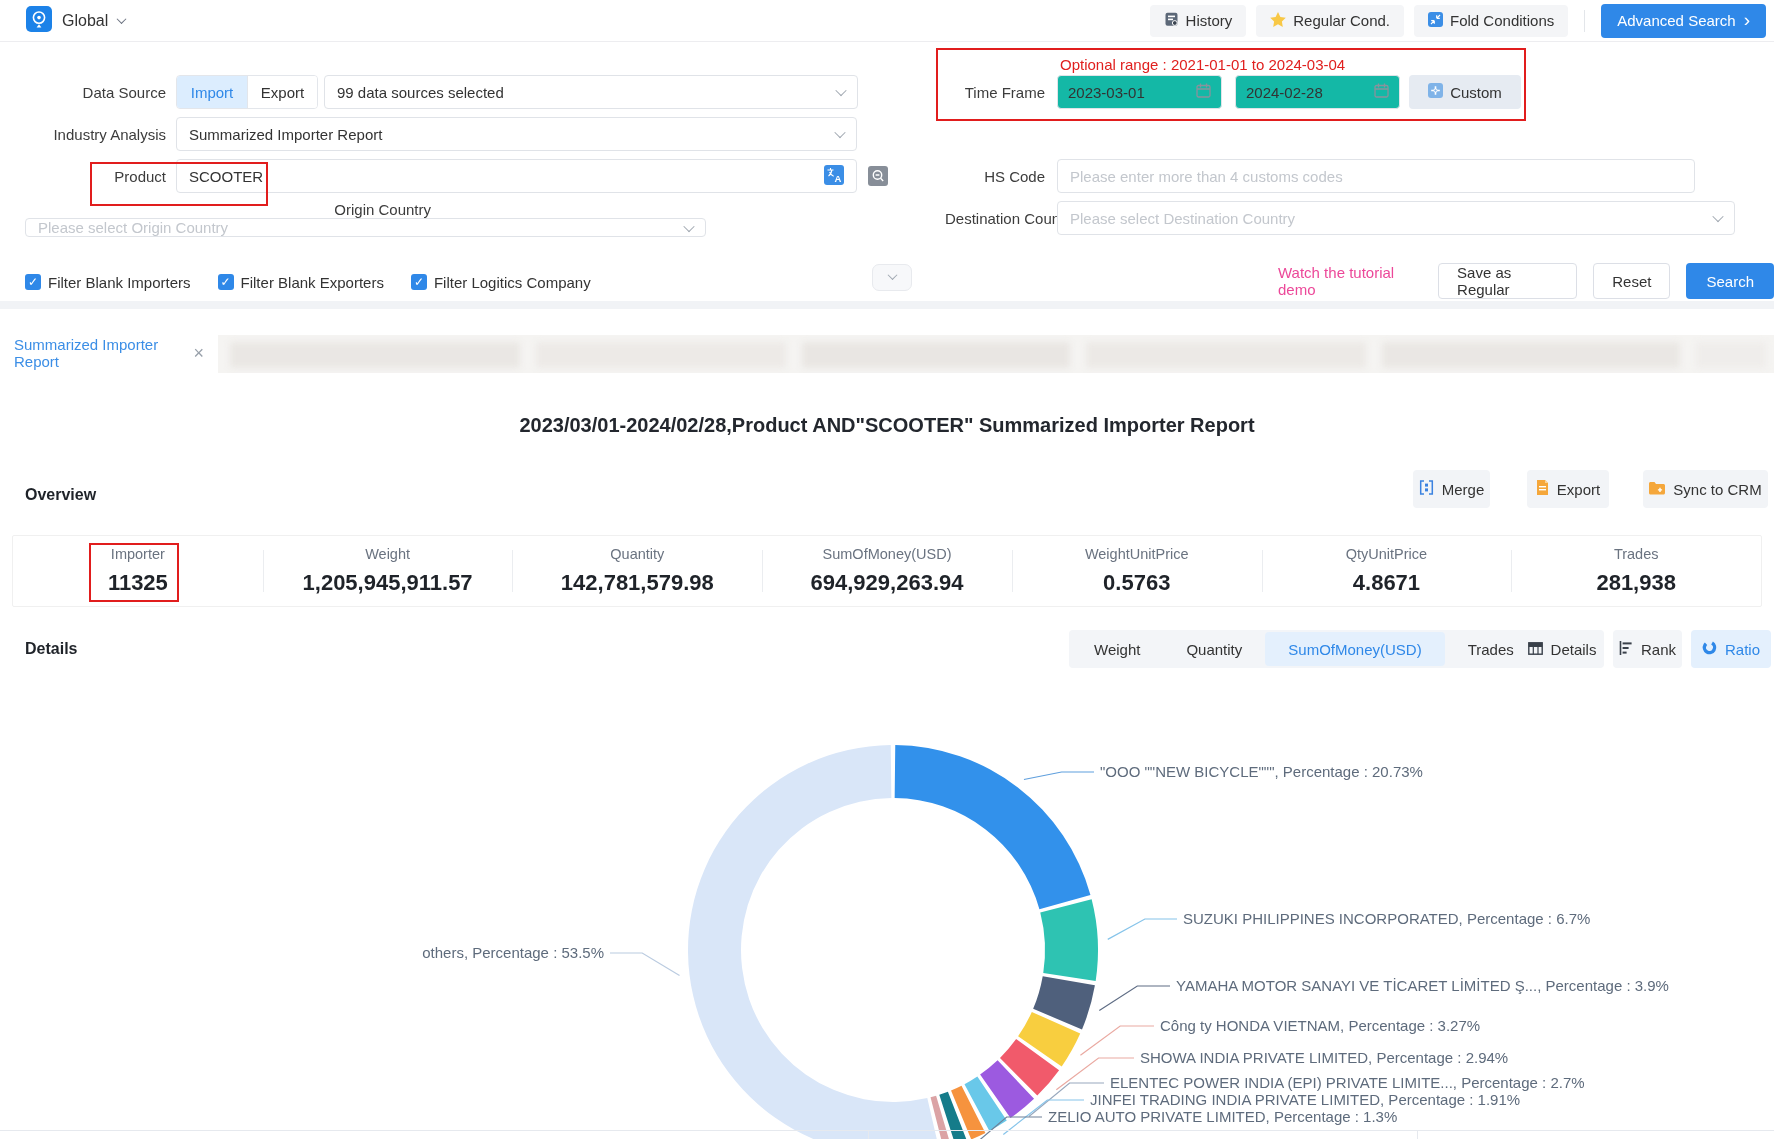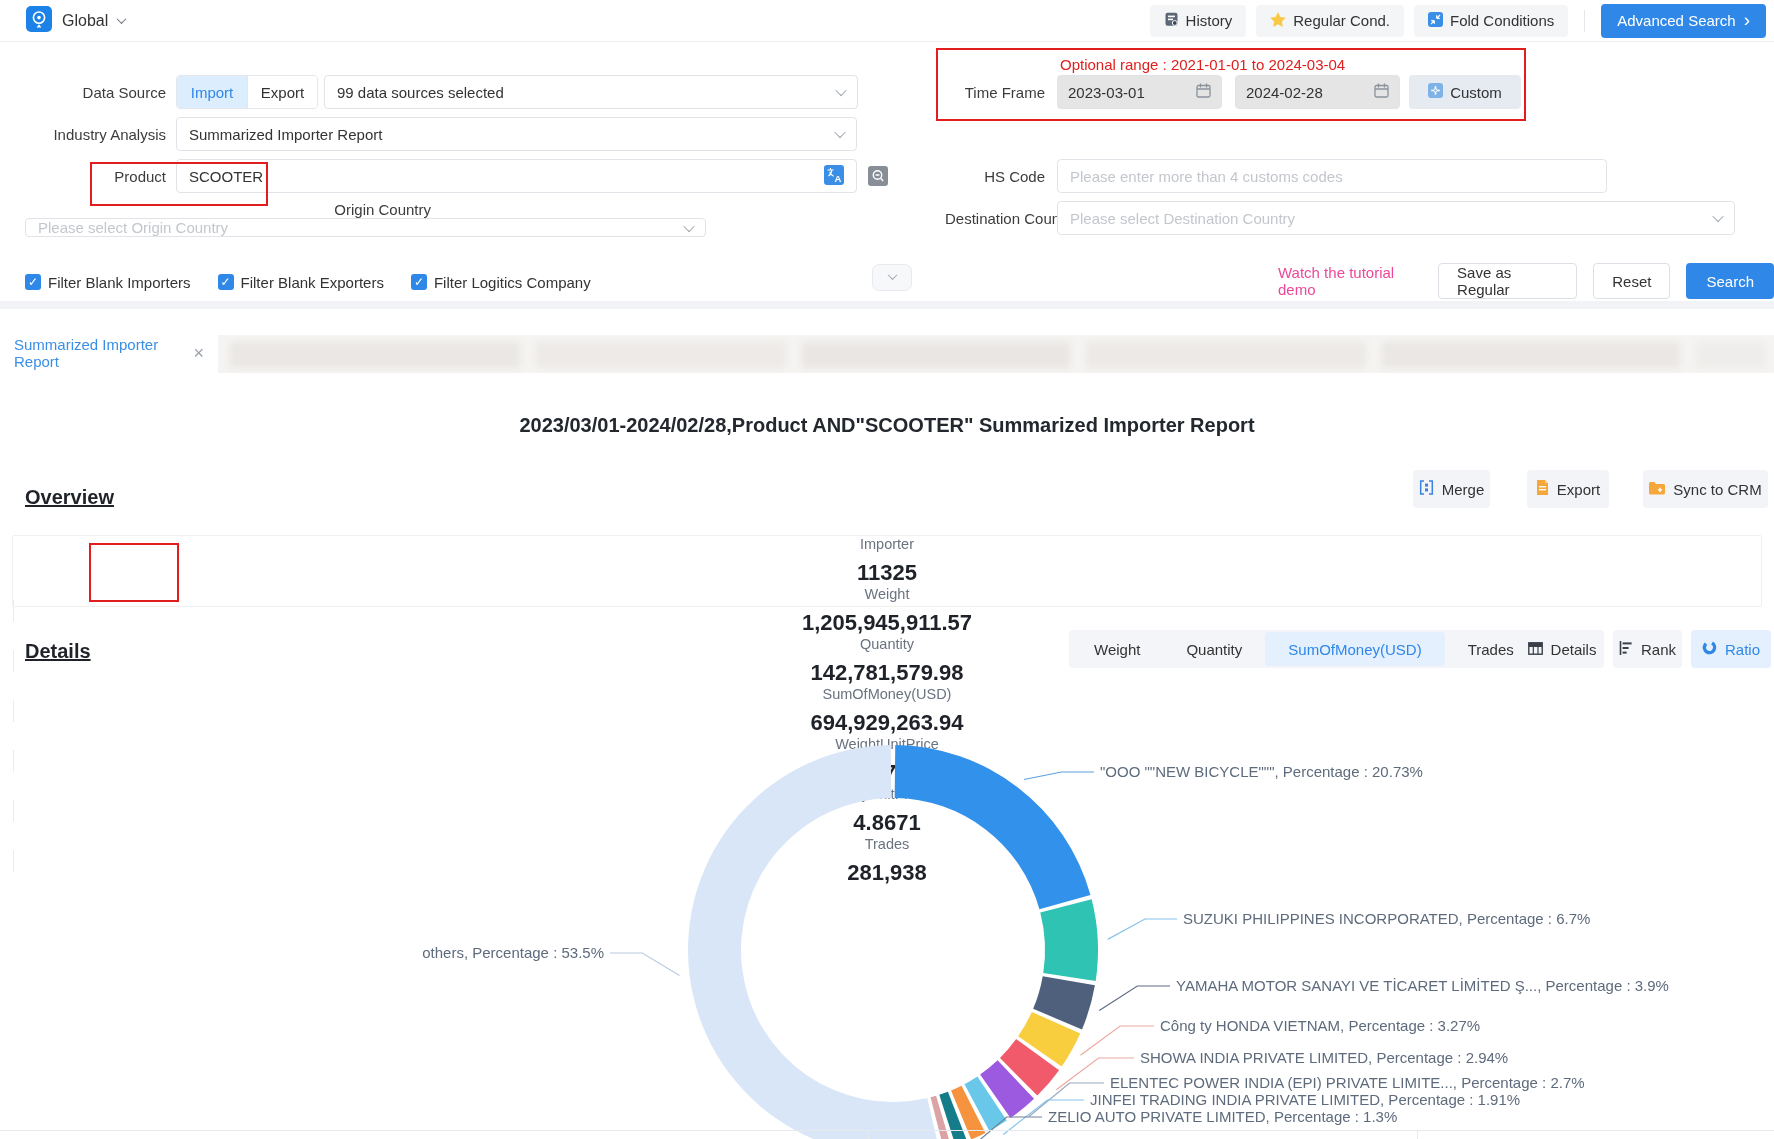--- a/index.html
+++ b/index.html
@@ -21,21 +21,21 @@
   
   .frow { position:absolute; height:34px; display:flex; align-items:center; }
   .flabel { width:141px; text-align:right; margin-right:10px; color:#3c3c3c; white-space:nowrap; }
   .flabel-r { width:100px; text-align:right; margin-right:12px; color:#3c3c3c; white-space:nowrap; }
   .seg-toggle { display:flex; height:34px; border:1px solid #E3E6EB; border-radius:4px; overflow:hidden; }
   .seg-toggle .seg { width:70px; display:flex; align-items:center; justify-content:center; cursor:pointer; background:#fff; }
   .seg-toggle .seg.sel { background:#DCEDFE; color:#2F88E8; }
   .seg-toggle .seg + .seg { border-left:1px solid #E3E6EB; }
   .select { height:34px; border:1px solid #E0E3E8; border-radius:4px; background:#fff; display:flex; align-items:center; justify-content:space-between; padding:0 12px; cursor:pointer; }
   .placeholder { color:#C3C7CD; }
-  .dateinput { width:165px; height:34px; border:1px solid #E0E3E8; border-radius:4px; background:#e5e5e5; display:flex; align-items:center; justify-content:space-between; padding:0 10px; cursor:pointer; }
+  .dateinput { width:165px; height:34px; border:1px solid #E0E3E8; border-radius:4px; background:#14b8a6; display:flex; align-items:center; justify-content:space-between; padding:0 10px; cursor:pointer; }
   .custom-btn { width:112px; height:34px; background:#E6EBF2; border-radius:4px; display:flex; align-items:center; justify-content:center; gap:7px; cursor:pointer; }
   .optrange { position:absolute; left:1060px; top:56px; color:#E0201F; font-size:15px; }
   .redbox { position:absolute; border:2px solid #E11D1D; pointer-events:none; z-index:5; }
 
   .cbgroup { display:flex; align-items:center; gap:7px; cursor:pointer; }
   .cbox { width:16px; height:16px; background:#2F88E8; border-radius:3px; color:#fff; font-size:12px; line-height:16px; text-align:center; }
   .collapse-btn { position:absolute; left:872px; top:264px; width:40px; height:27px; background:#F7F8FA; border:1px solid #E8EAEE; border-radius:7px; display:flex; align-items:center; justify-content:center; cursor:pointer; }
   .link { color:#ec4899; cursor:pointer; }
   .btn-plain { height:36px; background:#fff; border:1px solid #DCDFE6; border-radius:4px; display:flex; align-items:center; justify-content:center; padding:16px 18px; cursor:pointer; }
   .btn-primary { height:36px; background:#2F88E8; border-radius:4px; color:#fff; display:flex; align-items:center; justify-content:center; padding:0 20px; cursor:pointer; }
@@ -43,24 +43,24 @@
   
   .sepband { position:absolute; left:0; top:301px; width:1774px; height:8px; background:#F1F3F6; }
   .tabstrip { position:absolute; left:0; top:333px; width:1774px; height:40px; }
   .tab-active { position:absolute; left:0; top:0; width:218px; height:40px; background:#fff; display:flex; align-items:center; gap:12px; padding:0 14px; color:#3B8EE6; cursor:pointer; }
   .tab-close { color:#98A0AA; font-size:18px; cursor:pointer; line-height:1; }
   .tabs-blur { position:absolute; left:218px; top:2px; width:1556px; height:38px; background:#F5F4F2; overflow:hidden; }
   .blob { position:absolute; top:7px; height:26px; filter:blur(3px); border-radius:2px; }
 
   
   .rtitle { position:absolute; left:0; top:414px; width:1774px; text-align:center; font-size:20px; font-weight:600; color:#23272E; }
-  .h2 { position:absolute; font-size:20px; font-weight:700; color:#1F2329;text-decoration:underline; }
+  .h2 { position:absolute; font-size:16px; font-weight:700; color:#1F2329; }
   .act-btn { position:absolute; height:38px; background:#F2F4F7; border-radius:4px; display:flex; align-items:center; justify-content:center; gap:8px; font-size:15px; color:#333; cursor:pointer; }
 
-  .stats-card { position:absolute; left:12px; top:535px; width:1750px; height:72px; border:1px solid #F0F0F0; border-radius:2px; display:flex;flex-direction:column; }
+  .stats-card { position:absolute; left:12px; top:535px; width:1750px; height:72px; border:1px solid #F0F0F0; border-radius:2px; display:flex; }
   .stat-col { flex:1; display:flex; flex-direction:column; align-items:center; justify-content:center; gap:8px; position:relative; }
   .stat-col + .stat-col::before { content:""; position:absolute; left:0; top:14px; bottom:14px; width:1px; background:#EBEDF0; }
   .stat-label { color:#6A7380; font-size:14.5px; }
   .stat-value { color:#1F2329; font-size:22px; font-weight:700; }
 
   .metric-tabs { position:absolute; left:1069px; top:630px; height:38px; background:#F3F5F8; border-radius:4px; display:flex; align-items:center; padding:0 2px; }
   .metric-tab { height:34px; display:flex; align-items:center; padding:0 23px; border-radius:4px; cursor:pointer; color:#333; }
   .metric-tab.sel { background:#E4F0FD; color:#2F88E8; }
   .view-btn { position:absolute; top:630px; height:38px; background:#F3F5F8; border-radius:4px; display:flex; align-items:center; justify-content:center; gap:8px; cursor:pointer; color:#333; }
   .view-btn.sel { background:#E4F0FD; color:#2F88E8; }
@@ -179,21 +179,21 @@
           <rect width="20" height="20" rx="3" fill="#878E98"></rect>
           <circle cx="9.5" cy="9" r="4.2" fill="none" stroke="#fff" stroke-width="1.4"></circle>
           <path d="M7.6 9h3.8M12.6 12.3l2.6 2.6" stroke="#fff" stroke-width="1.4"></path>
         </svg>
       </span>
   </div>
   <div class="redbox" style="left:90px; top:162px; width:178px; height:44px;"></div>
 
   <div class="frow" style="left:945px; top:159px;">
     <span class="flabel-r">HS Code</span>
-    <div class="select" style="width:550px;">
+    <div class="select" style="width:638px;">
       <span class="placeholder">Please enter more than 4 customs codes</span>
     </div>
   </div>
 
   <div class="frow" style="left:25px; top:201px;flex-direction:column;">
     <span class="flabel">Origin Country</span>
     <div class="select" style="width:681px;gap:37px;">
       <span class="placeholder">Please select Origin Country</span>
       <span class="caret"></span>
     </div>

